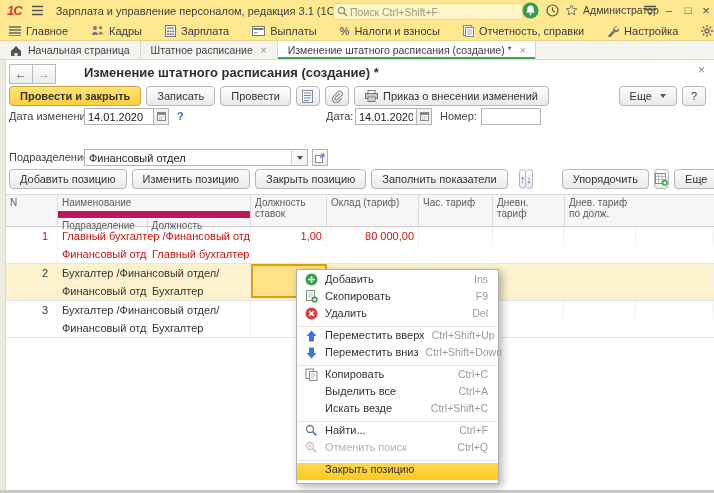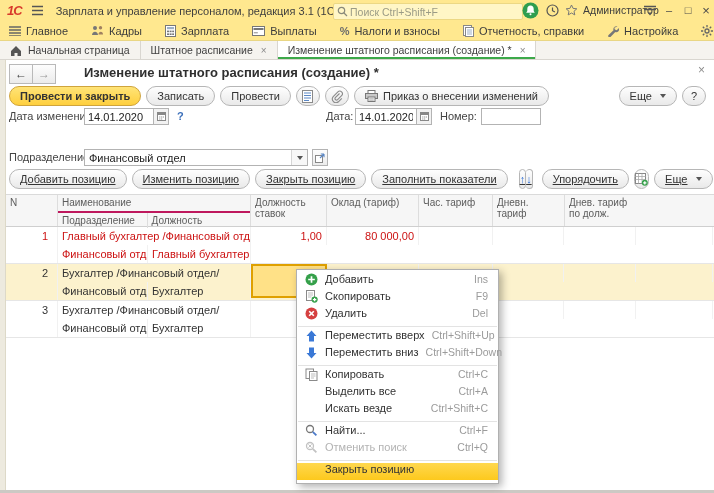--- a/index.html
+++ b/index.html
@@ -35,47 +35,47 @@
   .form::before{content:"";position:absolute;left:0;top:0;bottom:0;width:5px;background:#edeadf;border-right:1px solid #ddd9c8;}
   .bottom-edge{position:absolute;left:0;right:0;bottom:0;height:3px;background:#ccc9c4;}
 
   .navgrp{position:absolute;left:9px;top:4px;display:flex;}
   .navbtn{width:22px;height:18px;border:1px solid #b9b9b9;background:linear-gradient(#fdfdfd,#ebebeb);display:flex;align-items:center;justify-content:center;color:#444;font-size:12px;}
   .navbtn.fwd{border-left:0;color:#999;}
   .formtitle{position:absolute;left:84px;top:5px;font-size:13px;font-weight:bold;color:#2f2f2f;white-space:nowrap;}
   .formclose{position:absolute;right:9px;top:3px;color:#8d8d8d;font-size:12px;}
 
   .cmdbar{position:absolute;top:26px;left:9px;right:8px;display:flex;gap:5px;align-items:center;}
-  .btn{height:20px;border:1px solid #b6b6b6;border-radius:10px;background:linear-gradient(#fefefe,#e9e9e9);padding:0 10px;display:inline-flex;align-items:center;gap:5px;font-size:11px;color:#333;white-space:nowrap;box-sizing:border-box;}
+  .btn{height:20px;border:1px solid #b6b6b6;border-radius:4px;background:linear-gradient(#fefefe,#e9e9e9);padding:0 10px;display:inline-flex;align-items:center;gap:5px;font-size:11px;color:#333;white-space:nowrap;box-sizing:border-box;}
   .btn.primary{background:linear-gradient(#ffe478,var(--primary_button,#fecf3e));border-color:#cfa43c;font-weight:bold;}
   .iconbtn{width:24px;padding:0;justify-content:center;}
   .caret{width:0;height:0;border-left:3px solid transparent;border-right:3px solid transparent;border-top:4px solid #555;margin-left:3px;}
   .spacer{margin-left:auto;}
 
   .frow{position:absolute;left:0;right:0;height:18px;}
   .flabel{position:absolute;top:2px;color:#444;}
   .tinput{position:absolute;height:17px;border:1px solid #b3b3b3;box-sizing:border-box;font-family:inherit;font-size:11px;color:#222;padding:0 3px;outline:none;}
   .calbtn{position:absolute;width:15px;height:17px;border:1px solid #b3b3b3;border-left:0;background:#f2f2f2;box-sizing:border-box;display:flex;align-items:center;justify-content:center;}
   .helpq{position:absolute;color:#3b6fba;font-weight:bold;}
   .combo{position:absolute;height:17px;border:1px solid #b3b3b3;box-sizing:border-box;display:flex;background:#fff;}
   .combo .val{flex:1;display:flex;align-items:center;padding:0 4px;color:#222;}
   .combo .arr{width:15px;border-left:1px solid #d5d5d5;background:#f7f7f7;display:flex;align-items:center;justify-content:center;}
   .openbtn{position:absolute;width:16px;height:17px;border:1px solid #b3b3b3;background:linear-gradient(#fdfdfd,#ececec);box-sizing:border-box;display:flex;align-items:center;justify-content:center;}
 
-  .gridbar{position:absolute;top:109px;left:9px;right:9px;display:flex;gap:5px;align-items:center;text-decoration:underline;}
+  .gridbar{position:absolute;top:109px;left:9px;right:9px;display:flex;gap:5px;align-items:center;}
   .arrbtn{width:19px;padding:0;justify-content:center;color:#2e6fd6;font-weight:bold;}
   .arrbtn.dn{border-left:0;margin-left:-5px;}
 
   
   .grid{position:absolute;left:6px;right:0;top:134px;bottom:0;background:#fff;}
   .ghead{display:flex;height:33px;background:#f6f6f6;border-top:1px solid #dadada;border-bottom:1px solid #cfcfcf;color:#5c5c5c;font-size:10px;box-sizing:border-box;}
   .hc{padding:2px 4px;border-right:1px solid #ddd;box-sizing:border-box;overflow:hidden;}
   .hgroup{box-sizing:border-box;border-right:1px solid #ddd;}
   .hname{height:16px;padding:2px 4px;box-sizing:border-box;}
-  .hsubs{display:flex;border-top:2px solid #be185d;height:15px;justify-content:flex-end;}
+  .hsubs{display:flex;border-top:7px solid #be185d;height:15px;justify-content:flex-end;}
   .hsubs .hc{border-right:1px solid #ddd;}
   .hsubs .hc:last-child{border-right:0;}
   .c-n{width:52px;}.c-name{width:193px;}.c-dept{width:90px;}.c-pos{width:103px;}
   .c-qty{width:76px;}.c-sal{width:92px;}.c-h1{width:74px;}.c-h2{width:71px;}.c-d1{width:72px;}.c-d2{width:77px;border-right:0;}
   .grow{position:relative;border-bottom:1px solid #e6e6e6;}
   .l{display:flex;height:18px;line-height:18px;}
   .td{padding:0 4px;border-right:1px solid #f1f1f1;box-sizing:border-box;overflow:hidden;white-space:nowrap;}
   .num{text-align:right;}
   .rn{text-align:right;padding-right:9px;}
   .red .td{color:var(--row_red,#cc1212);}
@@ -305,21 +305,21 @@
       </span>
     </div>
 
     <div class="gridbar">
       <span class="btn">Добавить позицию</span>
       <span class="btn">Изменить позицию</span>
       <span class="btn">Закрыть позицию</span>
       <span class="btn">Заполнить показатели</span>
       <span class="btn arrbtn" style="margin-left:6px;">↑</span>
       <span class="btn arrbtn dn">↓</span>
-      <span class="btn" style="margin-left:4px;">Упорядочить</span>
+      <span class="btn" style="margin-left:24px;">Упорядочить</span>
       <span class="btn iconbtn">
         <svg width="13" height="13" viewBox="0 0 13 13">
             <rect x="0.5" y="0.5" width="10" height="10" fill="#fff" stroke="#888"></rect>
             <path d="M0.5 3.5h10M0.5 6.5h10M3.5 0.5v10M7 0.5v10" stroke="#aaa" stroke-width="0.8"></path>
             <circle cx="9.8" cy="9.8" r="3" fill="#35a04a"></circle>
             <path d="M9.8 8.2v3.2M8.2 9.8h3.2" stroke="#fff" stroke-width="1.2"></path>
           </svg>
       </span>
       <span class="btn spacer">
         <span>Еще</span>

